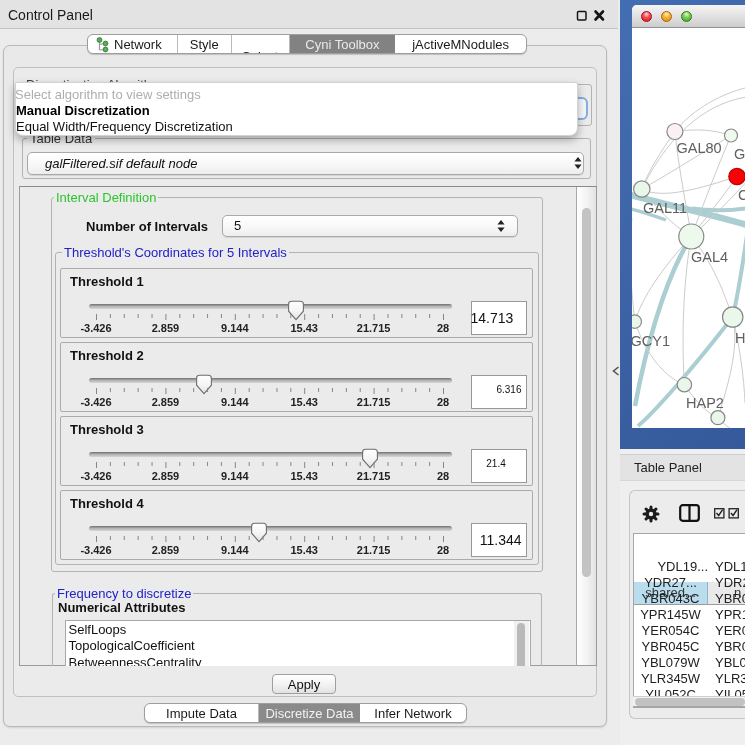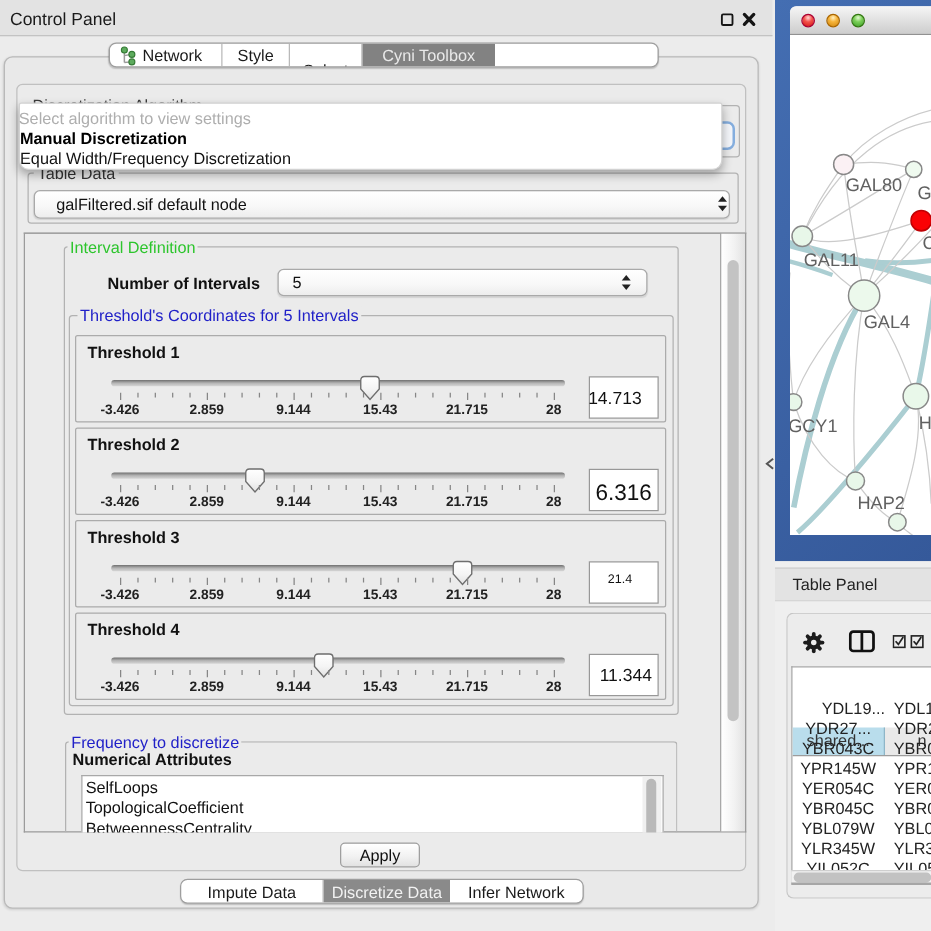--- a/index.html
+++ b/index.html
@@ -21,29 +21,30 @@
    <path d="M4.5 4.5 V14 M4.5 8.5 L10 7.5 M4.5 14 L10 13.5" stroke="#9a9a9a" stroke-width="1.2" fill="none"></path>
    <circle cx="4.5" cy="4" r="2.4" fill="#5dab5d" stroke="#357a35" stroke-width="0.9"></circle>
    <circle cx="10.5" cy="7.5" r="2.4" fill="#5dab5d" stroke="#357a35" stroke-width="0.9"></circle>
    <circle cx="10.5" cy="13.5" r="2.4" fill="#5dab5d" stroke="#357a35" stroke-width="0.9"></circle>
   </svg>
   <div class="t13" style="position:absolute;left:26px;top:2px;">Network</div>
  </div>
  <div class="t13" style="width:54px;border-right:1px solid #b9b9b9;text-align:center;padding-top:2px;">Style</div>
  <div class="t13" style="width:58px;border-right:1px solid #b9b9b9;text-align:center;padding-top:14px;">Select</div>
  <div class="t13" style="width:106px;background:#828282;color:#e9e9e9;text-align:center;padding-top:2px;">Cyni Toolbox</div>
+ <div class="t13" style="width:131px;text-align:center;padding-top:2px;">jActiveMNodules</div>
 </div>
 <div class="ab" style="left:13px;top:67px;width:584px;height:630px;background:#ebebeb;border:1px solid #c0c0c0;border-radius:5px;"></div>
 <div class="ab" style="left:22px;top:84px;width:570px;height:42px;border:1px solid #b2b2b2;border-radius:3px;"></div>
 <div class="ab" style="left:26px;top:77px;height:14px;font-size:13px;color:#3c3c3c;background:transparent;">Discretization Algorithm</div>
 <div class="ab" style="left:540px;top:97px;width:48px;height:23px;border:2.5px solid #85aede;border-radius:6px;background:#f4f6fa;"></div>
 <div class="ab" style="left:22px;top:138px;width:569px;height:41px;border:1px solid #b2b2b2;border-radius:3px;"></div>
 <div class="ab" style="left:27px;top:131px;font-size:13px;color:#333;background:#ebebeb;padding:0 3px;">Table Data</div>
 <div class="ab" style="left:27px;top:152px;width:557px;height:23px;background:linear-gradient(#ffffff,#f7f7f7 60%,#ededed);border:1px solid #a9a9a9;border-radius:5px;box-shadow:0 1px 1px rgba(0,0,0,0.1);"></div>
-<div class="ab" style="left:45px;top:156px;font-size:13px;color:#111;">galFiltered.sif default node</div>
+<div class="ab" style="left:45px;top:156px;font-size:13px;color:#111;font-style:italic;">galFiltered.sif default node</div>
 <svg class="ab" width="10" height="14" style="left:573px;top:156px;" viewBox="0 0 10 14">
     <path d="M5 1 L8.6 5.4 H1.4 Z" fill="#222"></path>
     <path d="M5 13 L1.4 8.6 H8.6 Z" fill="#222"></path>
   </svg>
 <div class="ab" style="left:15px;top:82px;width:563px;height:54px;background:#ffffff;border:1px solid #d2d2d2;border-radius:2px 2px 8px 8px;box-shadow:0 4px 8px rgba(0,0,0,0.3);"></div>
 <div class="ab" style="left:15px;top:87px;width:563px;text-align:left;font-size:13px;color:#aeaeae;">Select algorithm to view settings</div>
 <div class="ab" style="left:16px;top:102.5px;font-size:13px;font-weight:bold;color:#000;">Manual Discretization</div>
 <div class="ab" style="left:16px;top:119px;font-size:13px;color:#111;">Equal Width/Frequency Discretization</div>
 <div class="ab" style="left:19px;top:186px;width:578px;height:480px;background:#ebebeb;border:1px solid #9b9b9b;border-top-color:#8a8a8a;overflow:hidden;"></div>
 <div class="ab" style="left:51px;top:197px;width:492px;height:375px;border:1px solid #b2b2b2;border-radius:3px;"></div>
@@ -147,21 +148,21 @@
     <rect x="340.12" y="0" width="1" height="4" fill="#868686"></rect>
     <rect x="354.00" y="0" width="1" height="6" fill="#868686"></rect>
   </svg>
 <div class="ab" style="left:66.0px;top:395.5px;width:60px;text-align:center;font-size:11px;font-weight:bold;color:#222;">-3.426</div>
 <div class="ab" style="left:135.4px;top:395.5px;width:60px;text-align:center;font-size:11px;font-weight:bold;color:#222;">2.859</div>
 <div class="ab" style="left:204.8px;top:395.5px;width:60px;text-align:center;font-size:11px;font-weight:bold;color:#222;">9.144</div>
 <div class="ab" style="left:274.2px;top:395.5px;width:60px;text-align:center;font-size:11px;font-weight:bold;color:#222;">15.43</div>
 <div class="ab" style="left:343.6px;top:395.5px;width:60px;text-align:center;font-size:11px;font-weight:bold;color:#222;">21.715</div>
 <div class="ab" style="left:413.0px;top:395.5px;width:60px;text-align:center;font-size:11px;font-weight:bold;color:#222;">28</div>
 <div class="ab" style="left:470.5px;top:374.5px;width:56px;height:34px;background:#fff;border:1px solid #989898;"></div>
-<div class="ab" style="left:470.5px;top:384.0px;width:51px;text-align:right;font-size:18px;color:#111;">6.316</div>
+<div class="ab" style="left:470.5px;top:384.0px;width:51px;text-align:right;font-size:10px;color:#111;">6.316</div>
 <div class="ab" style="left:60px;top:416px;width:473px;height:70px;border:1px solid #ababab;border-radius:2px;"></div>
 <div class="ab" style="left:70px;top:422.0px;font-size:13px;font-weight:bold;color:#111;">Threshold 3</div>
 <div class="ab" style="left:89px;top:452.0px;width:363px;height:5px;border-radius:2.5px;background:linear-gradient(#6f6f6f,#b5b5b5 50%,#d6d6d6);"></div>
 <svg class="ab" width="18" height="21" style="left:361.1px;top:447.5px;" viewBox="0 0 18 21">
     <path d="M1.6 4.2 Q1.6 1.2 4.6 1.2 L13.4 1.2 Q16.4 1.2 16.4 4.2 L16.4 11.2 L9 19.6 L1.6 11.2 Z" fill="url(#hg3)" stroke="#6e6e6e" stroke-width="1.1"></path>
     <defs>
       <linearGradient id="hg3" x1="0" y1="0" x2="0" y2="1">
         <stop offset="0" stop-color="#ffffff"></stop>
         <stop offset="0.55" stop-color="#f4f4f4"></stop>
         <stop offset="1" stop-color="#e2e2e2"></stop>

